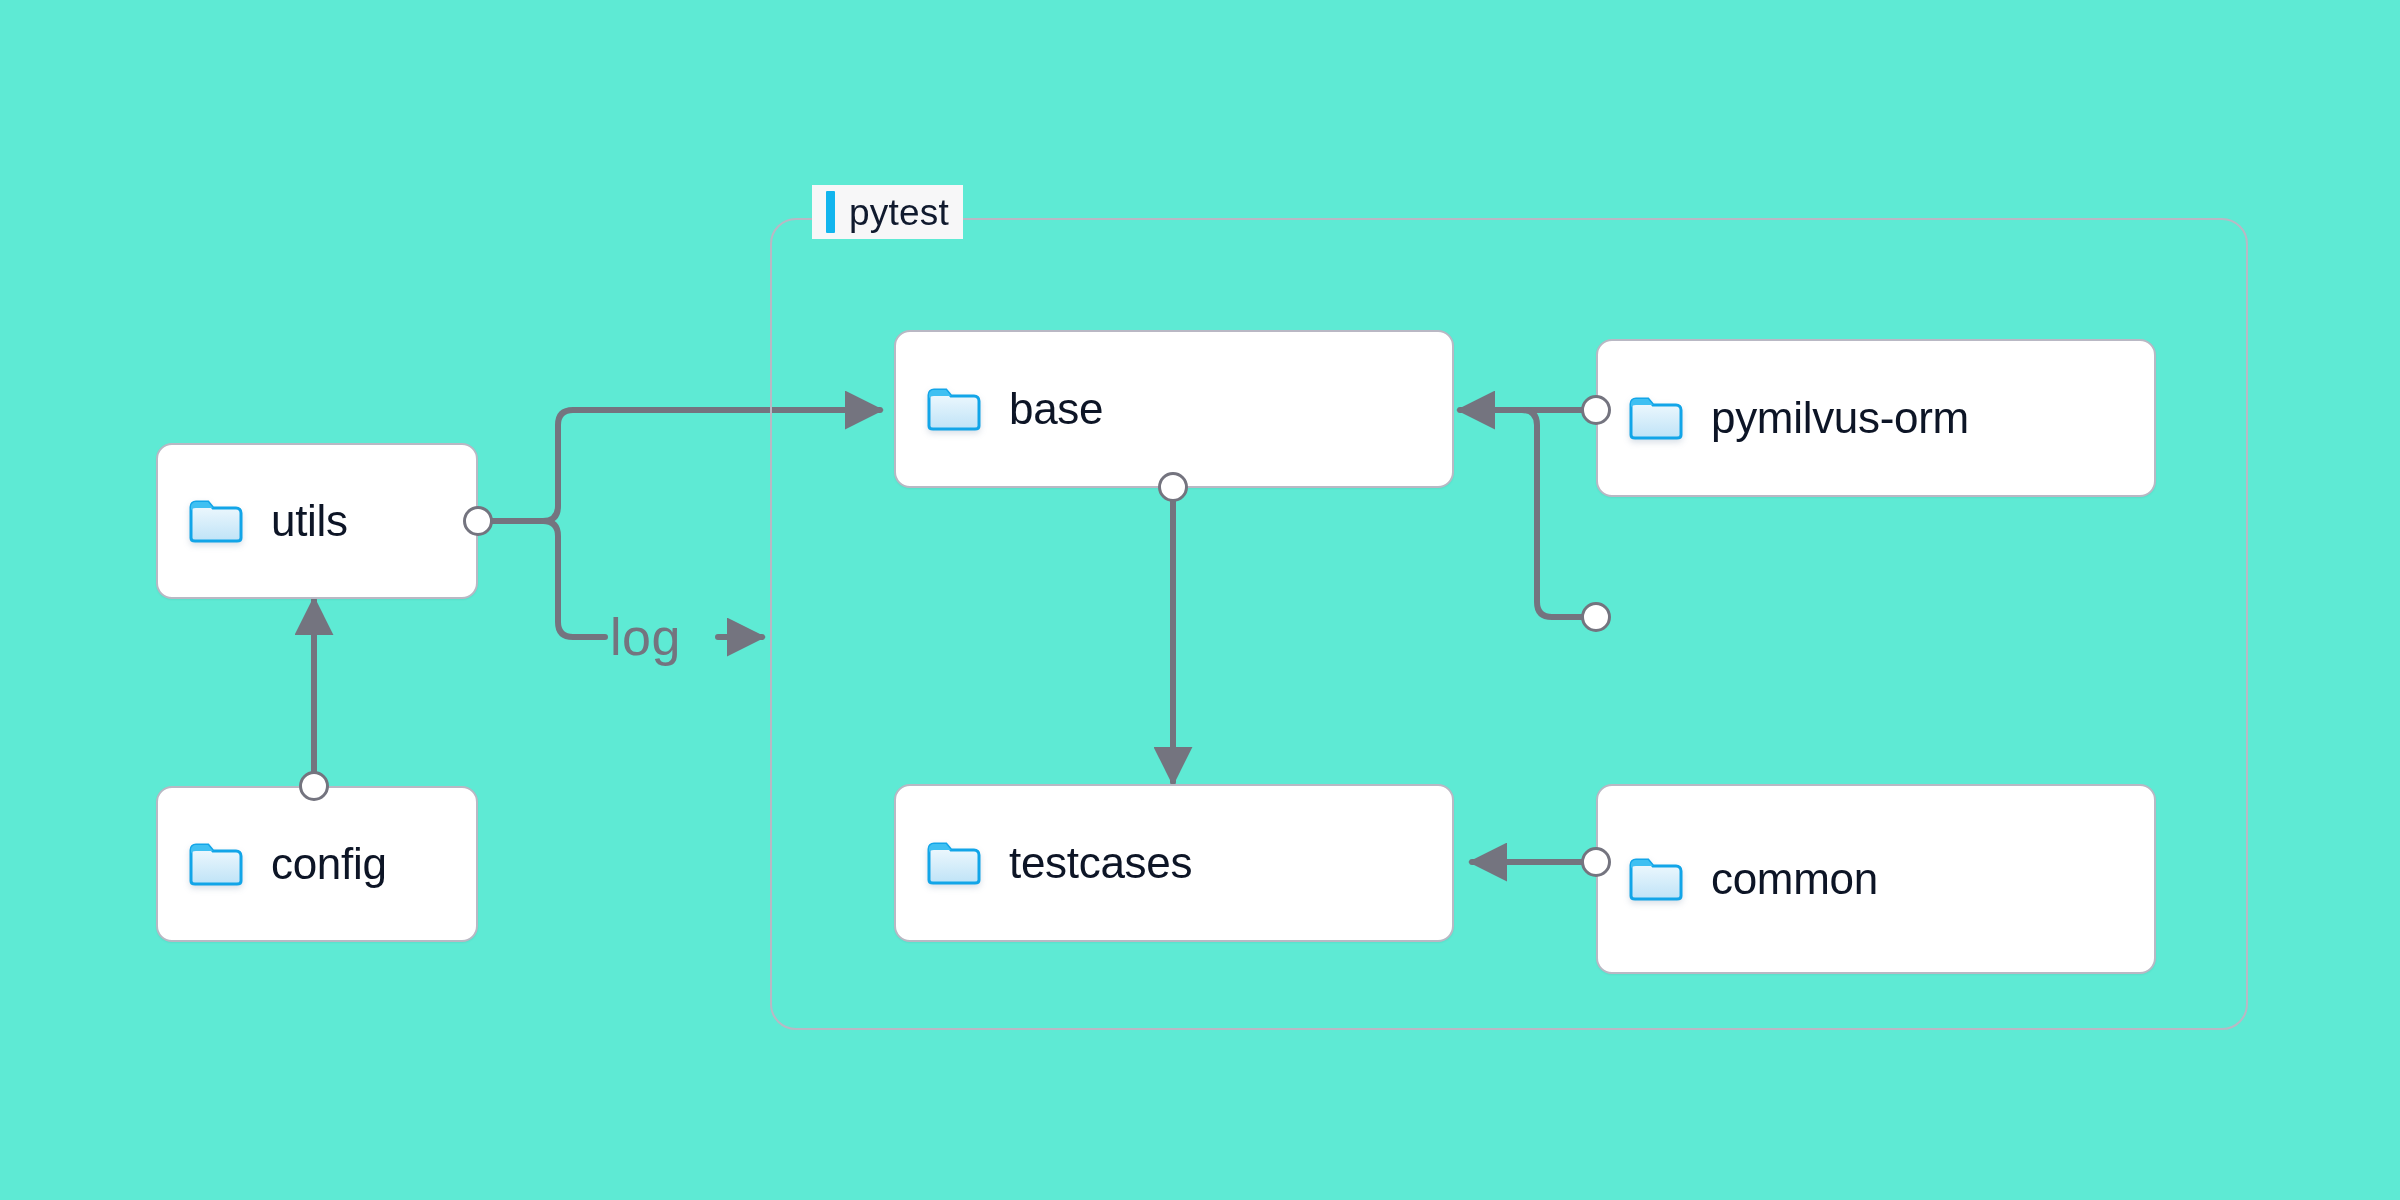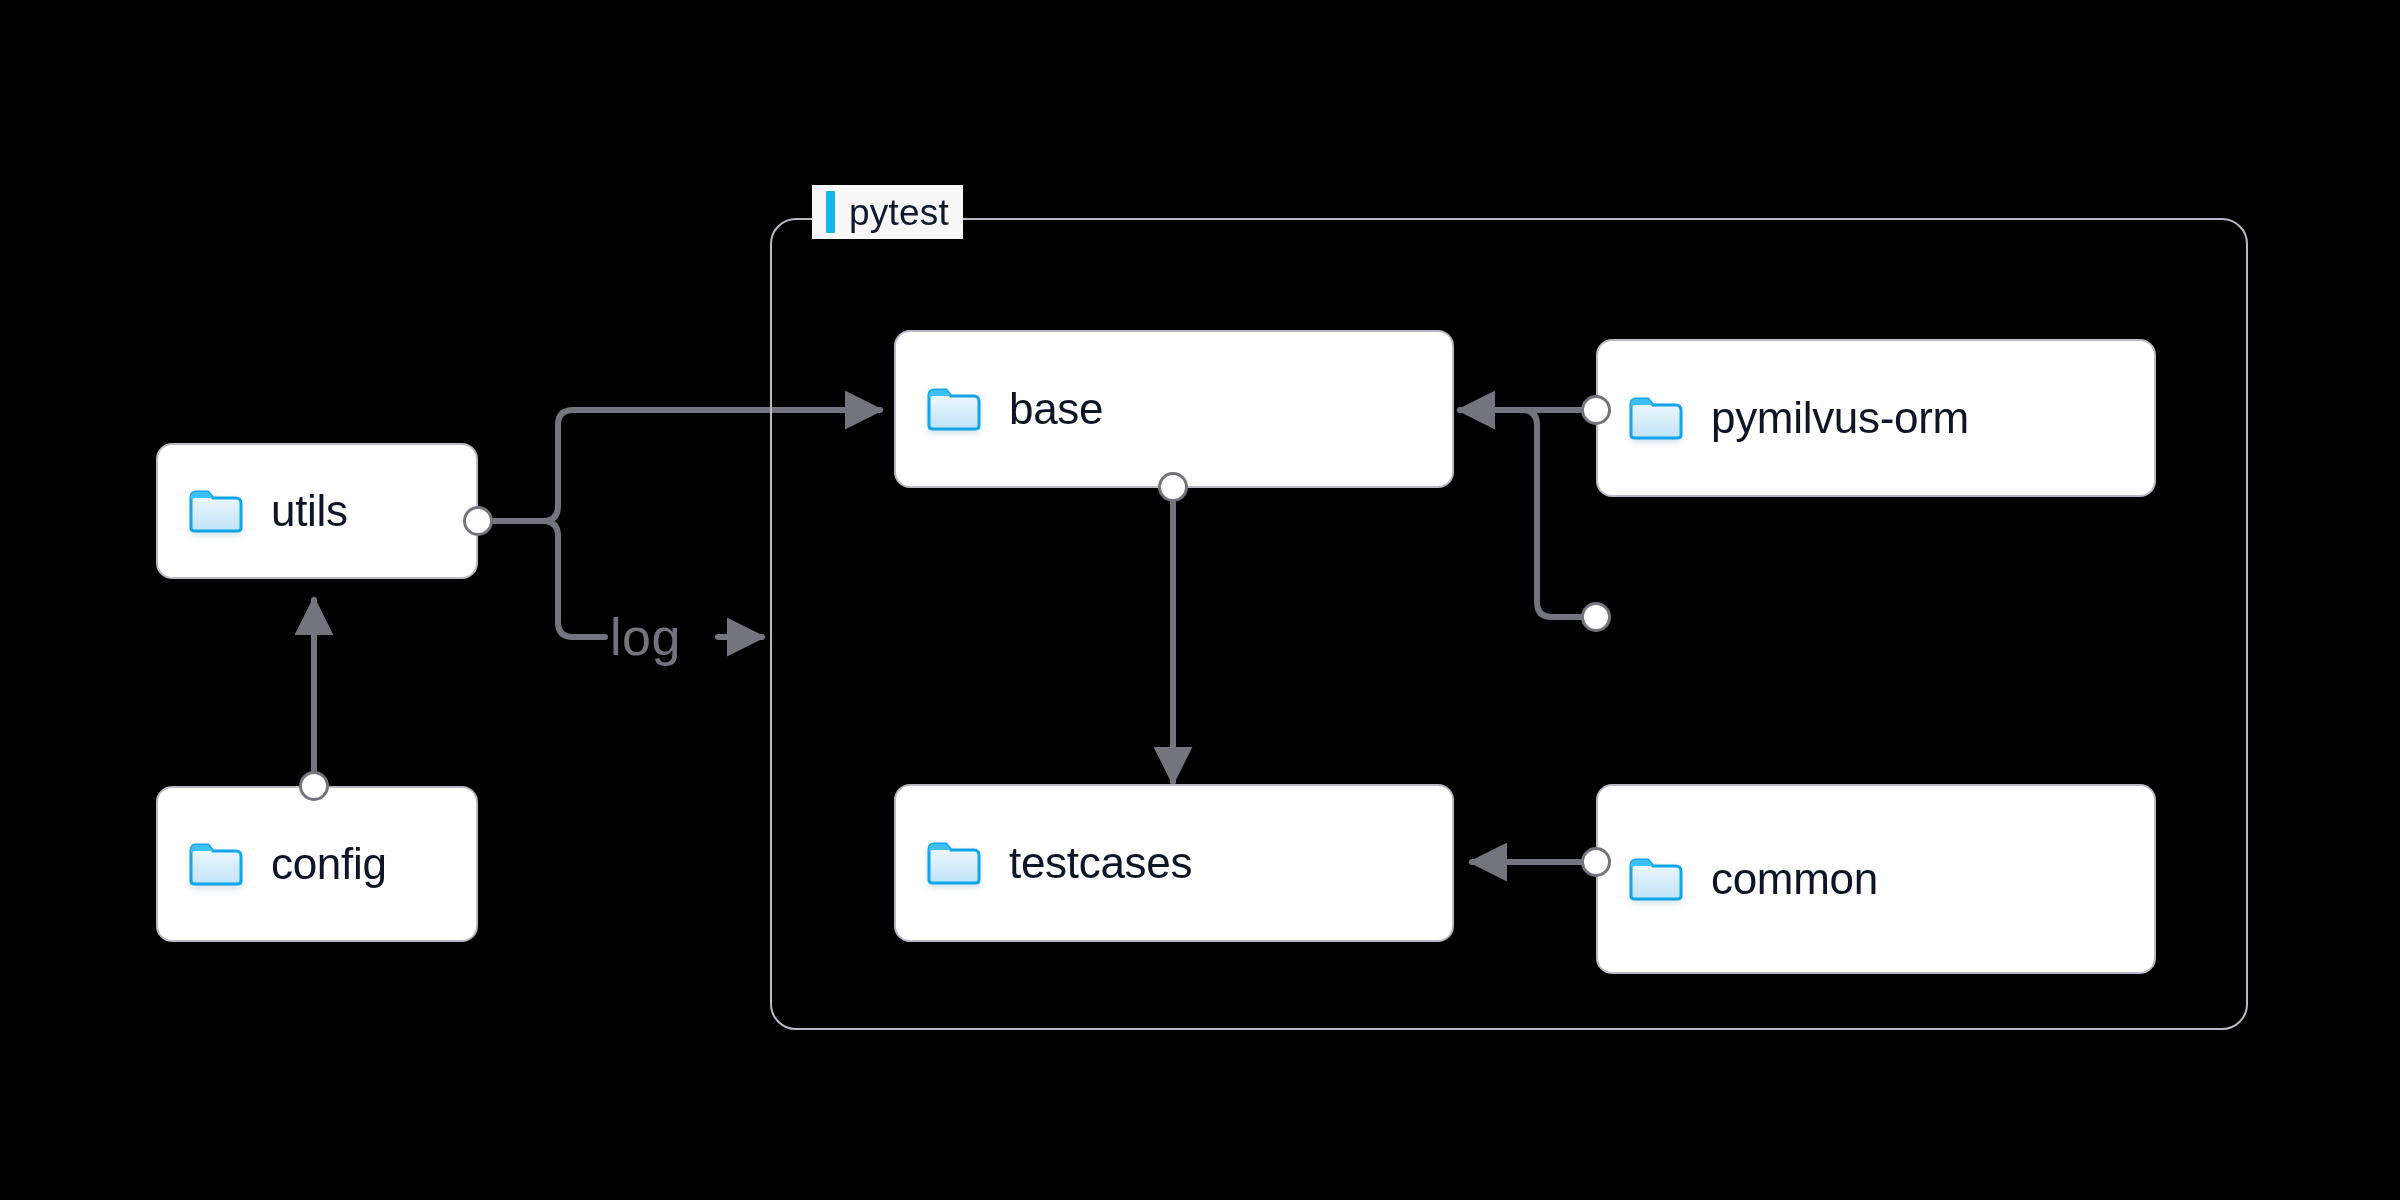--- a/index.html
+++ b/index.html
@@ -5,21 +5,21 @@
 <style>
   html, body {
     margin: 0;
     padding: 0;
     background: #f7f7f8;
   }
   #canvas {
     position: relative;
     width: 2400px;
     height: 1200px;
-    background: #000000;
+    background: #5eead4;
     font-family: "Liberation Sans", sans-serif;
     overflow: hidden;
   }
 
   
   #edges {
     position: absolute;
     left: 0; top: 0;
     width: 2400px;
     height: 1200px;
@@ -153,21 +153,21 @@
     </g>
   </svg>
 
   <div class="group-box" style="left:770px; top:218px; width:1478px; height:812px;"></div>
 
   <div class="group-label" style="left:812px; top:185px;">
     <span class="group-label-bar"></span>
     <span class="group-label-text">pytest</span>
   </div>
 
-  <div class="node" style="left:156px; top:443px; width:322px; height:136px;">
+  <div class="node" style="left:156px; top:443px; width:322px; height:156px;">
     <div class="node-inner">
       <svg class="folder-icon" viewBox="0 0 54 46">
         <path d="M2 9 C2 6 4 4 7 4 L19 4 L24 10 L47 10 C50 10 52 12 52 15 L52 40 C52 42 50 43 48 43 L6 43 C4 43 2 42 2 40 Z" fill="url(#folderGrad)" stroke="#12a5e8" stroke-width="3"></path>
         <path d="M2 9 C2 6 4 4 7 4 L19 4 L24 10 L7 10 C4 10 2 11 2 13 Z" fill="#3fc0f2"></path>
       </svg>
       <span class="node-label">utils</span>
     </div>
   </div>
   <div class="port" style="left:478px; top:521px;"></div>
 

